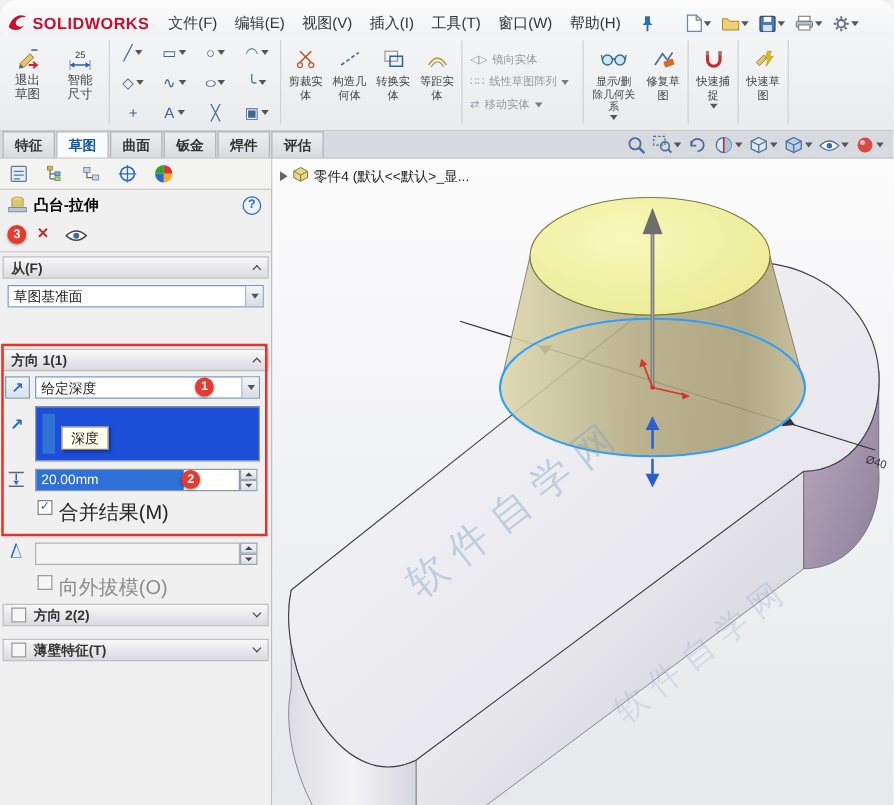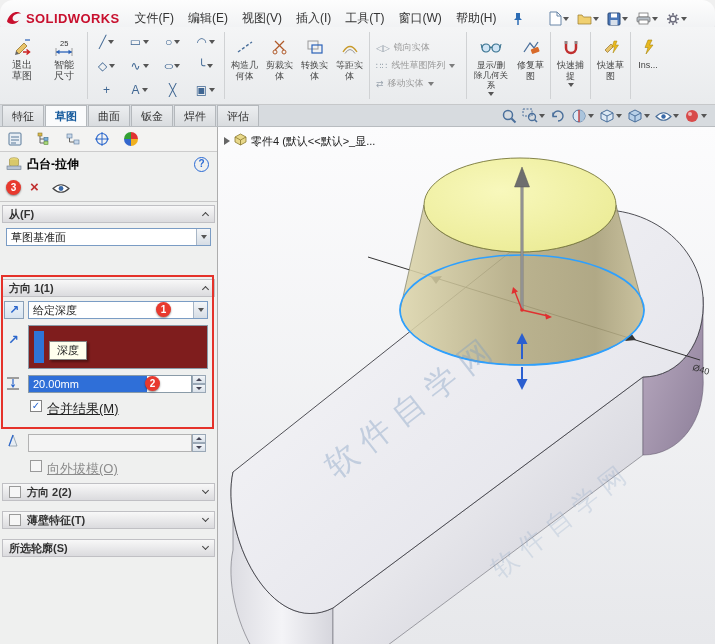--- a/index.html
+++ b/index.html
@@ -36,21 +36,21 @@
   .stretch { transform:scaleX(1.5); }
   .stack { display:flex; flex-direction:column; justify-content:center; gap:5px; width:92px; padding-left:4px; }
   .stackitem { display:flex; align-items:center; gap:4px; font-size:9px; color:#9a9a9a; white-space:nowrap; }
   .sticon { font-size:9px; color:#9aa4ae; }
   .dim { opacity:.75; }
 
   
   .tabrow { position:absolute; top:105px; left:0; right:0; height:22px;
     background:#d7dbdf; border-bottom:1px solid #b8bcc0; display:flex; align-items:flex-end; padding-left:2px; }
   .tab { height:21px; padding:3px 9px 0; font-size:11px; color:#333;
-    background:linear-gradient(#eceef0,#d9dcdf); border:1px solid #b4b8bc; border-bottom:none; margin-right:1px; }
+    background:linear-gradient(#eceef0,#d9dcdf); border:1px solid #b4b8bc; border-bottom:none; margin-right:1px;font-weight:bold; }
   .tab.active { background:#fafbfc; color:#155a9c; font-weight:bold; }
   .headsup { margin-left:auto; display:flex; align-items:center; gap:5px; padding:0 8px 2px 0; }
   .hbtn { display:flex; align-items:center; gap:1px; }
 
   
   .pm { position:absolute; top:127px; left:0; width:218px; bottom:0;
     background:#eff0ef; border-right:1px solid #adadad; font-size:11px; }
   .viewport { position:absolute; top:127px; left:218px; width:497px; bottom:0; background:#fff; }
 
   
@@ -71,37 +71,37 @@
   .chev.up { transform:rotate(-135deg); margin-top:3px; }
   .chev.dn { transform:rotate(45deg); margin-bottom:3px; }
   .dd { position:absolute; height:18px; background:#fff; border:1px solid #7a9cc4;
     display:flex; align-items:center; font-size:11px; padding-left:4px; color:#222; }
   .ddcaret { margin-left:auto; width:14px; height:100%; background:linear-gradient(#f4f6f8,#d6dde5);
     border-left:1px solid #a8b6c6; display:flex; align-items:center; justify-content:center; }
   .iconbtn { position:absolute; width:20px; height:18px; border:1px solid #8aa0b8;
     background:linear-gradient(#eef4fa,#d8e4f0); display:flex; align-items:center; justify-content:center;
     color:#2a66cc; font-size:12px; font-weight:bold; }
   .freearrow { position:absolute; color:#2a66cc; font-size:13px; font-weight:bold; }
-  .whitebox { position:absolute; left:28px; top:198px; width:180px; height:44px; background:#7f1d1d; border:1px solid #8a9ba8; }
+  .whitebox { position:absolute; left:28px; top:198px; width:180px; height:44px; background:#1d4ed8; border:1px solid #8a9ba8; }
   .bluebar { position:absolute; left:5px; top:5px; width:10px; height:32px; background:#2e74d6; }
   .tooltip { position:absolute; left:20px; top:15px; background:#ffffee; border:1px solid #848484;
     padding:1px 7px; font-size:11px; color:#222; box-shadow:1.5px 1.5px 2px rgba(0,0,0,.35); }
   .field { position:absolute; left:28px; width:164px; height:18px; background:#fff; border:1px solid #8a9ba8; }
   .field .sel { position:absolute; left:0; top:0; bottom:0; width:118px; background:#2f6fd8;
     color:#fff; font-size:11px; line-height:16px; padding-left:4px; }
   .field.disabled { background:#f4f4f4; border-color:#b2b2b2; }
   .spin { position:absolute; left:192px; width:14px; height:18px; display:flex; flex-direction:column; }
   .spin > div { flex:1; background:linear-gradient(#f2f5f8,#d9e1e9); border:1px solid #9aa8b6;
     display:flex; align-items:center; justify-content:center; }
   .tri-up-s { width:0; height:0; border-left:3px solid transparent; border-right:3px solid transparent; border-bottom:3.5px solid #445; }
   .tri-dn-s { width:0; height:0; border-left:3px solid transparent; border-right:3px solid transparent; border-top:3.5px solid #445; }
   .cb { position:absolute; width:12px; height:12px; background:#fff; border:1px solid #848484;
     font-size:10px; line-height:10px; text-align:center; color:#2a66cc; font-weight:bold; }
   .cb.off { background:#f6f6f6; border-color:#9a9a9a; }
-  .cblabel { position:absolute; font-size:13px; color:#222;text-decoration:underline; }
+  .cblabel { position:absolute; font-size:16px; color:#222; }
   .gray { color:#8c8c8c; }
   .redbox { position:absolute; left:1px; top:148px; width:213px; height:154px; border:2px solid #e5322a; z-index:25; pointer-events:none; }
   .badge { position:absolute; width:15px; height:15px; border-radius:50%; background:#e8392e; color:#fff;
     font-size:10px; font-weight:bold; text-align:center; line-height:15px; z-index:30; box-shadow:0 1px 2px rgba(0,0,0,.45); }
 
   
   .tree { position:absolute; top:6px; left:6px; display:flex; align-items:center; gap:4px; z-index:5; }
   .tree-arrow { width:0; height:0; border-top:4px solid transparent; border-bottom:4px solid transparent; border-left:6px solid #666; }
   .tree-label { font-size:11px; color:#222; }
   svg text { font-family:"Liberation Sans","DejaVu Sans",sans-serif; }
@@ -254,35 +254,35 @@
       <div class="gcell">
           <span class="gi">▣</span>
           <span class="tri-dn"></span>
         </div>
     </div>
     <div class="vsep"></div>
 
     <div class="midbtn">
       <span class="bicon">
         <svg width="18" height="16">
-            <line x1="2" y1="13" x2="16" y2="3" stroke="#4a6f9b" stroke-width="1.4" stroke-dasharray="3 2"></line>
-          </svg>
-      </span>
-      <span class="mlabel">构造几何体</span>
-    </div>
-    <div class="midbtn">
-      <span class="bicon">
-        <svg width="18" height="16">
             <line x1="4" y1="2" x2="13" y2="11" stroke="#b05a2a" stroke-width="1.3"></line>
             <line x1="13" y1="2" x2="4" y2="11" stroke="#b05a2a" stroke-width="1.3"></line>
             <circle cx="4" cy="13" r="2" fill="none" stroke="#b05a2a"></circle>
             <circle cx="13" cy="13" r="2" fill="none" stroke="#b05a2a"></circle>
           </svg>
       </span>
       <span class="mlabel">剪裁实体</span>
+    </div>
+    <div class="midbtn">
+      <span class="bicon">
+        <svg width="18" height="16">
+            <line x1="2" y1="13" x2="16" y2="3" stroke="#4a6f9b" stroke-width="1.4" stroke-dasharray="3 2"></line>
+          </svg>
+      </span>
+      <span class="mlabel">构造几何体</span>
     </div>
     <div class="midbtn">
       <span class="bicon">
         <svg width="18" height="16">
             <rect x="2" y="2" width="10" height="8" fill="none" stroke="#999" stroke-width="1"></rect>
             <rect x="6" y="6" width="10" height="8" fill="none" stroke="#2a62b8" stroke-width="1.2"></rect>
           </svg>
       </span>
       <span class="mlabel">转换实体</span>
     </div>
@@ -351,28 +351,20 @@
     <div class="midbtn">
       <span class="bicon">
         <svg width="18" height="16">
             <path d="M3 11 L9 5 L11.5 7.5 L5.5 13.5 Z" fill="#e8c46a" stroke="#96742c" stroke-width="0.7"></path>
             <path d="M12 2 L15 2 L13.5 6 L16.5 6 L11 14 L12.5 8 L10 8 Z" fill="#e8b820" stroke="#a8860a" stroke-width="0.5"></path>
           </svg>
       </span>
       <span class="mlabel">快速草图</span>
     </div>
     <div class="vsep"></div>
-    <div class="midbtn" style="width:30px">
-      <span class="bicon">
-        <svg width="14" height="16">
-            <path d="M7 1 L11 1 L8.5 6 L12 6 L5 15 L7 8.5 L4 8.5 Z" fill="#e8b820" stroke="#a8860a" stroke-width="0.6"></path>
-          </svg>
-      </span>
-      <span class="mlabel">Ins...</span>
-    </div>
   </div>
 
   <div class="tabrow">
     <span class="tab">特征</span>
     <span class="tab active">草图</span>
     <span class="tab">曲面</span>
     <span class="tab">钣金</span>
     <span class="tab">焊件</span>
     <span class="tab">评估</span>
 
@@ -578,24 +570,20 @@
     <span class="cblabel gray" style="left:47px; top:333px;text-align:center;">向外拔模(O)</span>
 
     <div class="sec" style="top:356px;">
       <span class="cb off" style="position:static; margin-right:6px;"></span>
       <span>方向 2(2)</span>
       <span class="chev dn"></span>
     </div>
     <div class="sec" style="top:384px;">
       <span class="cb off" style="position:static; margin-right:6px;"></span>
       <span>薄壁特征(T)</span>
-      <span class="chev dn"></span>
-    </div>
-    <div class="sec" style="top:412px;">
-      <span>所选轮廓(S)</span>
       <span class="chev dn"></span>
     </div>
   </div>
 
   <div class="viewport">
     <div class="tree">
       <span class="tree-arrow"></span>
       <span>
         <svg width="13" height="13">
             <path d="M6.5 1 L12 4 L12 9 L6.5 12 L1 9 L1 4 Z" fill="#e8d88a" stroke="#8a7a30" stroke-width="0.8"></path>

